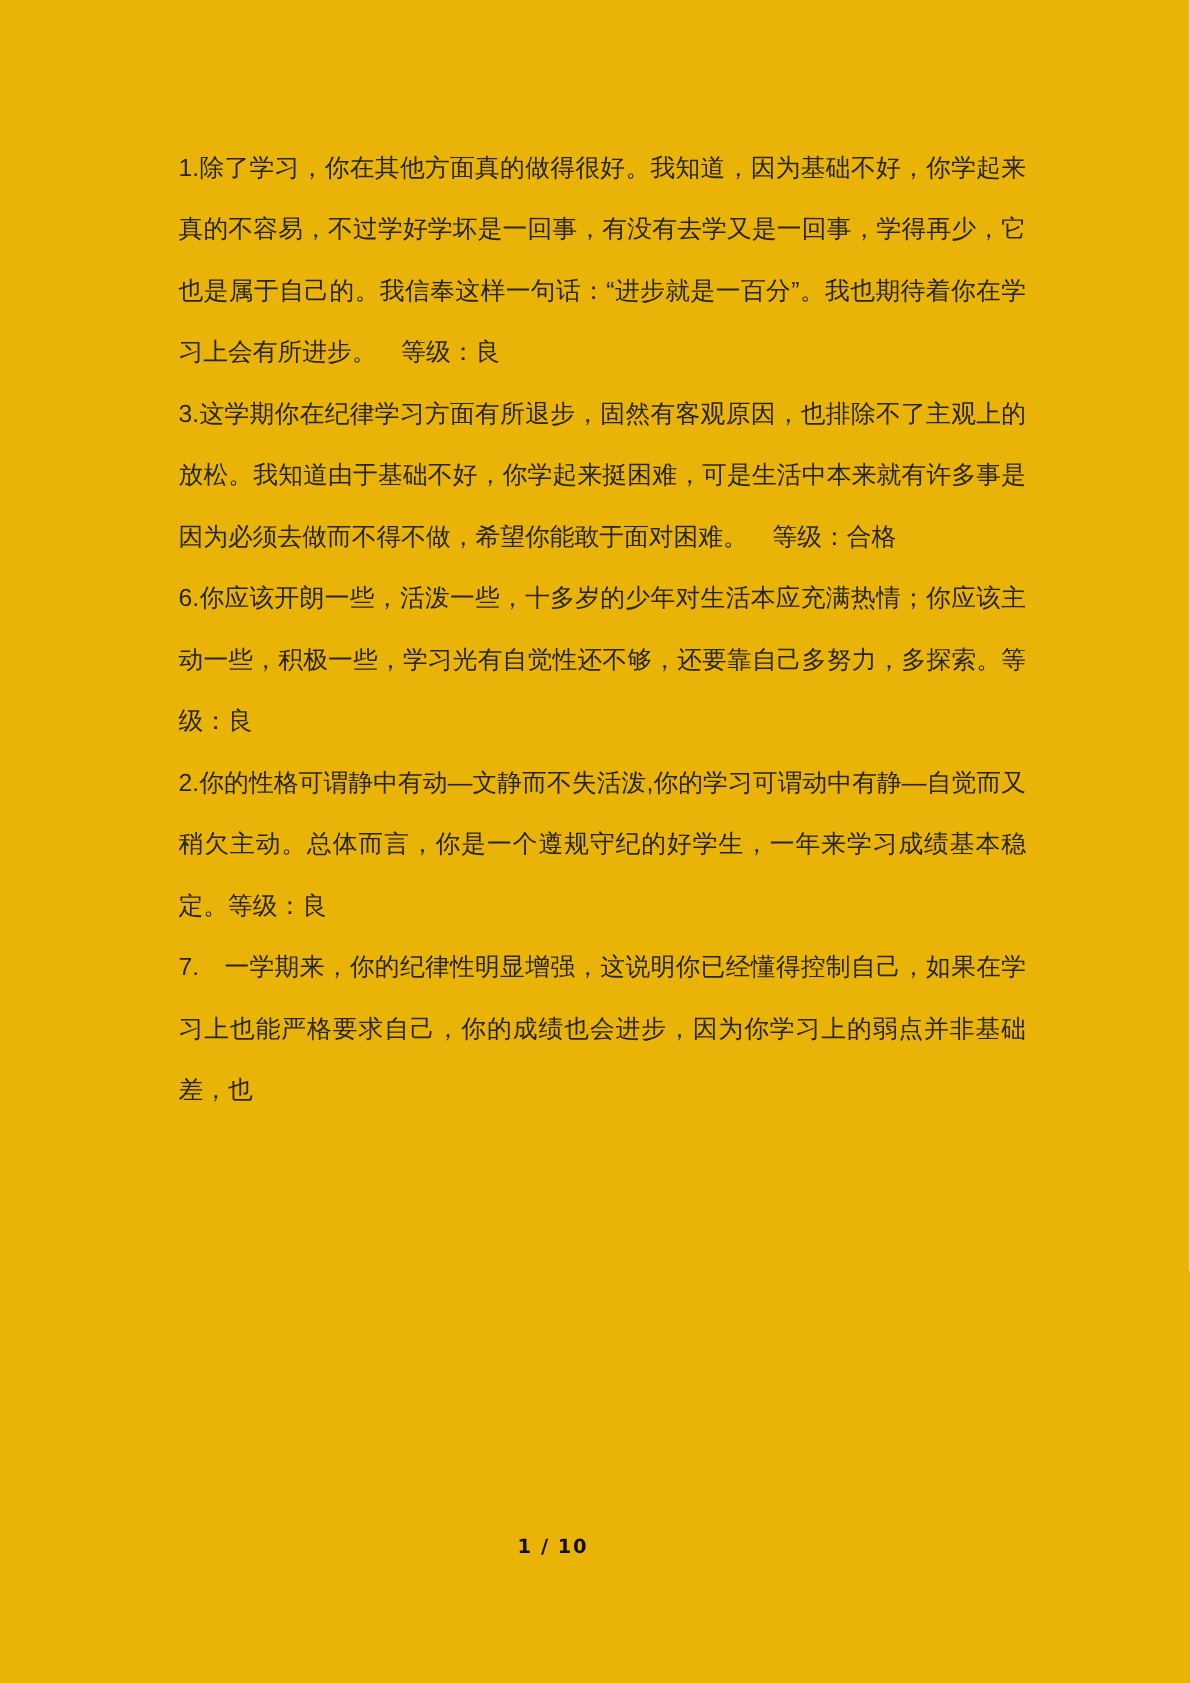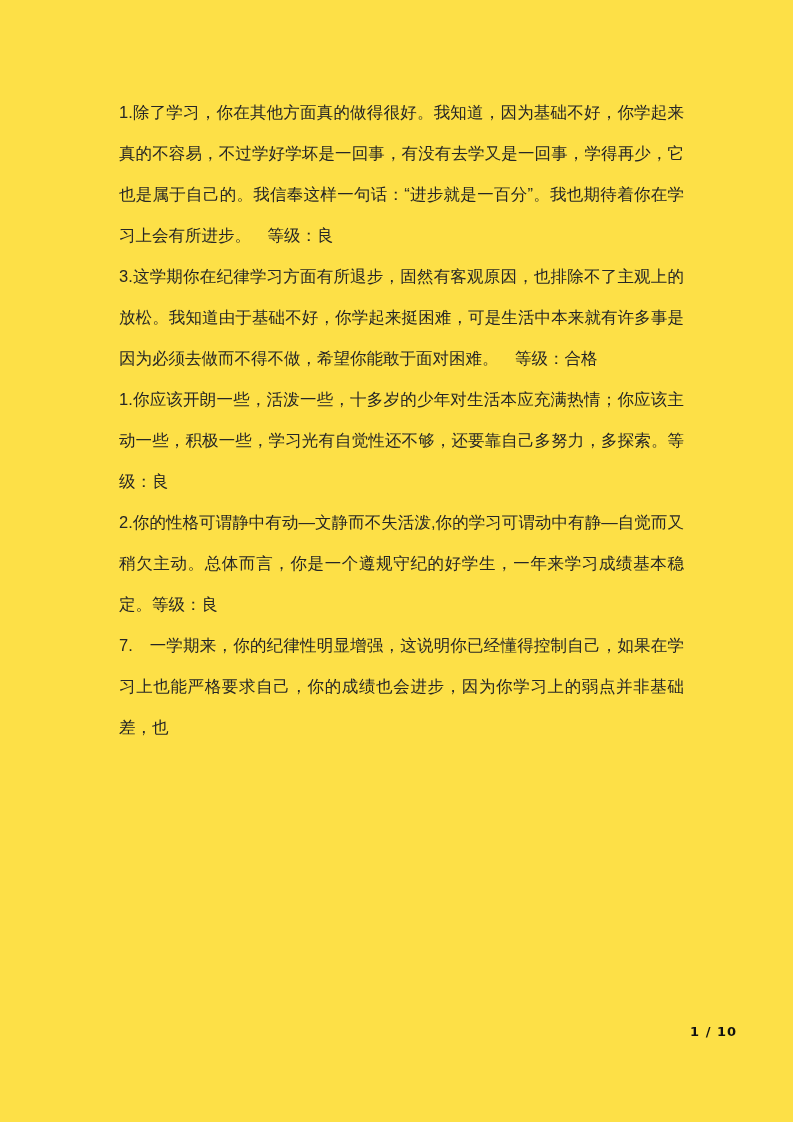--- a/index.html
+++ b/index.html
@@ -4,21 +4,21 @@
 <style>
   html, body {
     margin: 0;
     padding: 0;
     background: #ffffff;
   }
   .page {
     position: relative;
     width: 793px;
     height: 1122px;
-    background: #fde047;
+    background: #eab308;
     overflow: hidden;
     font-family: "Liberation Sans", sans-serif;
   }
   .content {
     position: absolute;
     left: 119px;
     top: 92px;
     width: 565px;
   }
   .para {
@@ -30,37 +30,37 @@
     text-align: justify;
     text-justify: inter-character;
     word-break: break-all;
     overflow-wrap: break-word;
   }
   .footer {
     position: absolute;
     top: 1022px;
     left: 0;
     width: 737px;
-    text-align: right;
+    text-align: center;
   }
   .pageno {
     font-family: "DejaVu Sans", "Liberation Sans", sans-serif;
     font-size: 13px;
     font-weight: bold;
     color: #111111;
     letter-spacing: 1px;
   }
 </style>
 </head>
 <body>
 
 <div class="page">
   <div class="content">
       <p class="para">1.除了学习，你在其他方面真的做得很好。我知道，因为基础不好，你学起来真的不容易，不过学好学坏是一回事，有没有去学又是一回事，学得再少，它也是属于自己的。我信奉这样一句话：“进步就是一百分”。我也期待着你在学习上会有所进步。　等级：良</p>
       <p class="para">3.这学期你在纪律学习方面有所退步，固然有客观原因，也排除不了主观上的放松。我知道由于基础不好，你学起来挺困难，可是生活中本来就有许多事是因为必须去做而不得不做，希望你能敢于面对困难。　等级：合格</p>
-      <p class="para">1.你应该开朗一些，活泼一些，十多岁的少年对生活本应充满热情；你应该主动一些，积极一些，学习光有自觉性还不够，还要靠自己多努力，多探索。等级：良</p>
+      <p class="para">6.你应该开朗一些，活泼一些，十多岁的少年对生活本应充满热情；你应该主动一些，积极一些，学习光有自觉性还不够，还要靠自己多努力，多探索。等级：良</p>
       <p class="para">2.你的性格可谓静中有动—文静而不失活泼,你的学习可谓动中有静—自觉而又稍欠主动。总体而言，你是一个遵规守纪的好学生，一年来学习成绩基本稳定。等级：良</p>
       <p class="para">7.　一学期来，你的纪律性明显增强，这说明你已经懂得控制自己，如果在学习上也能严格要求自己，你的成绩也会进步，因为你学习上的弱点并非基础差，也</p>
     </div>
   <div class="footer">
     <span class="pageno">1 / 10</span>
   </div>
 </div>
 
 </body></html>

